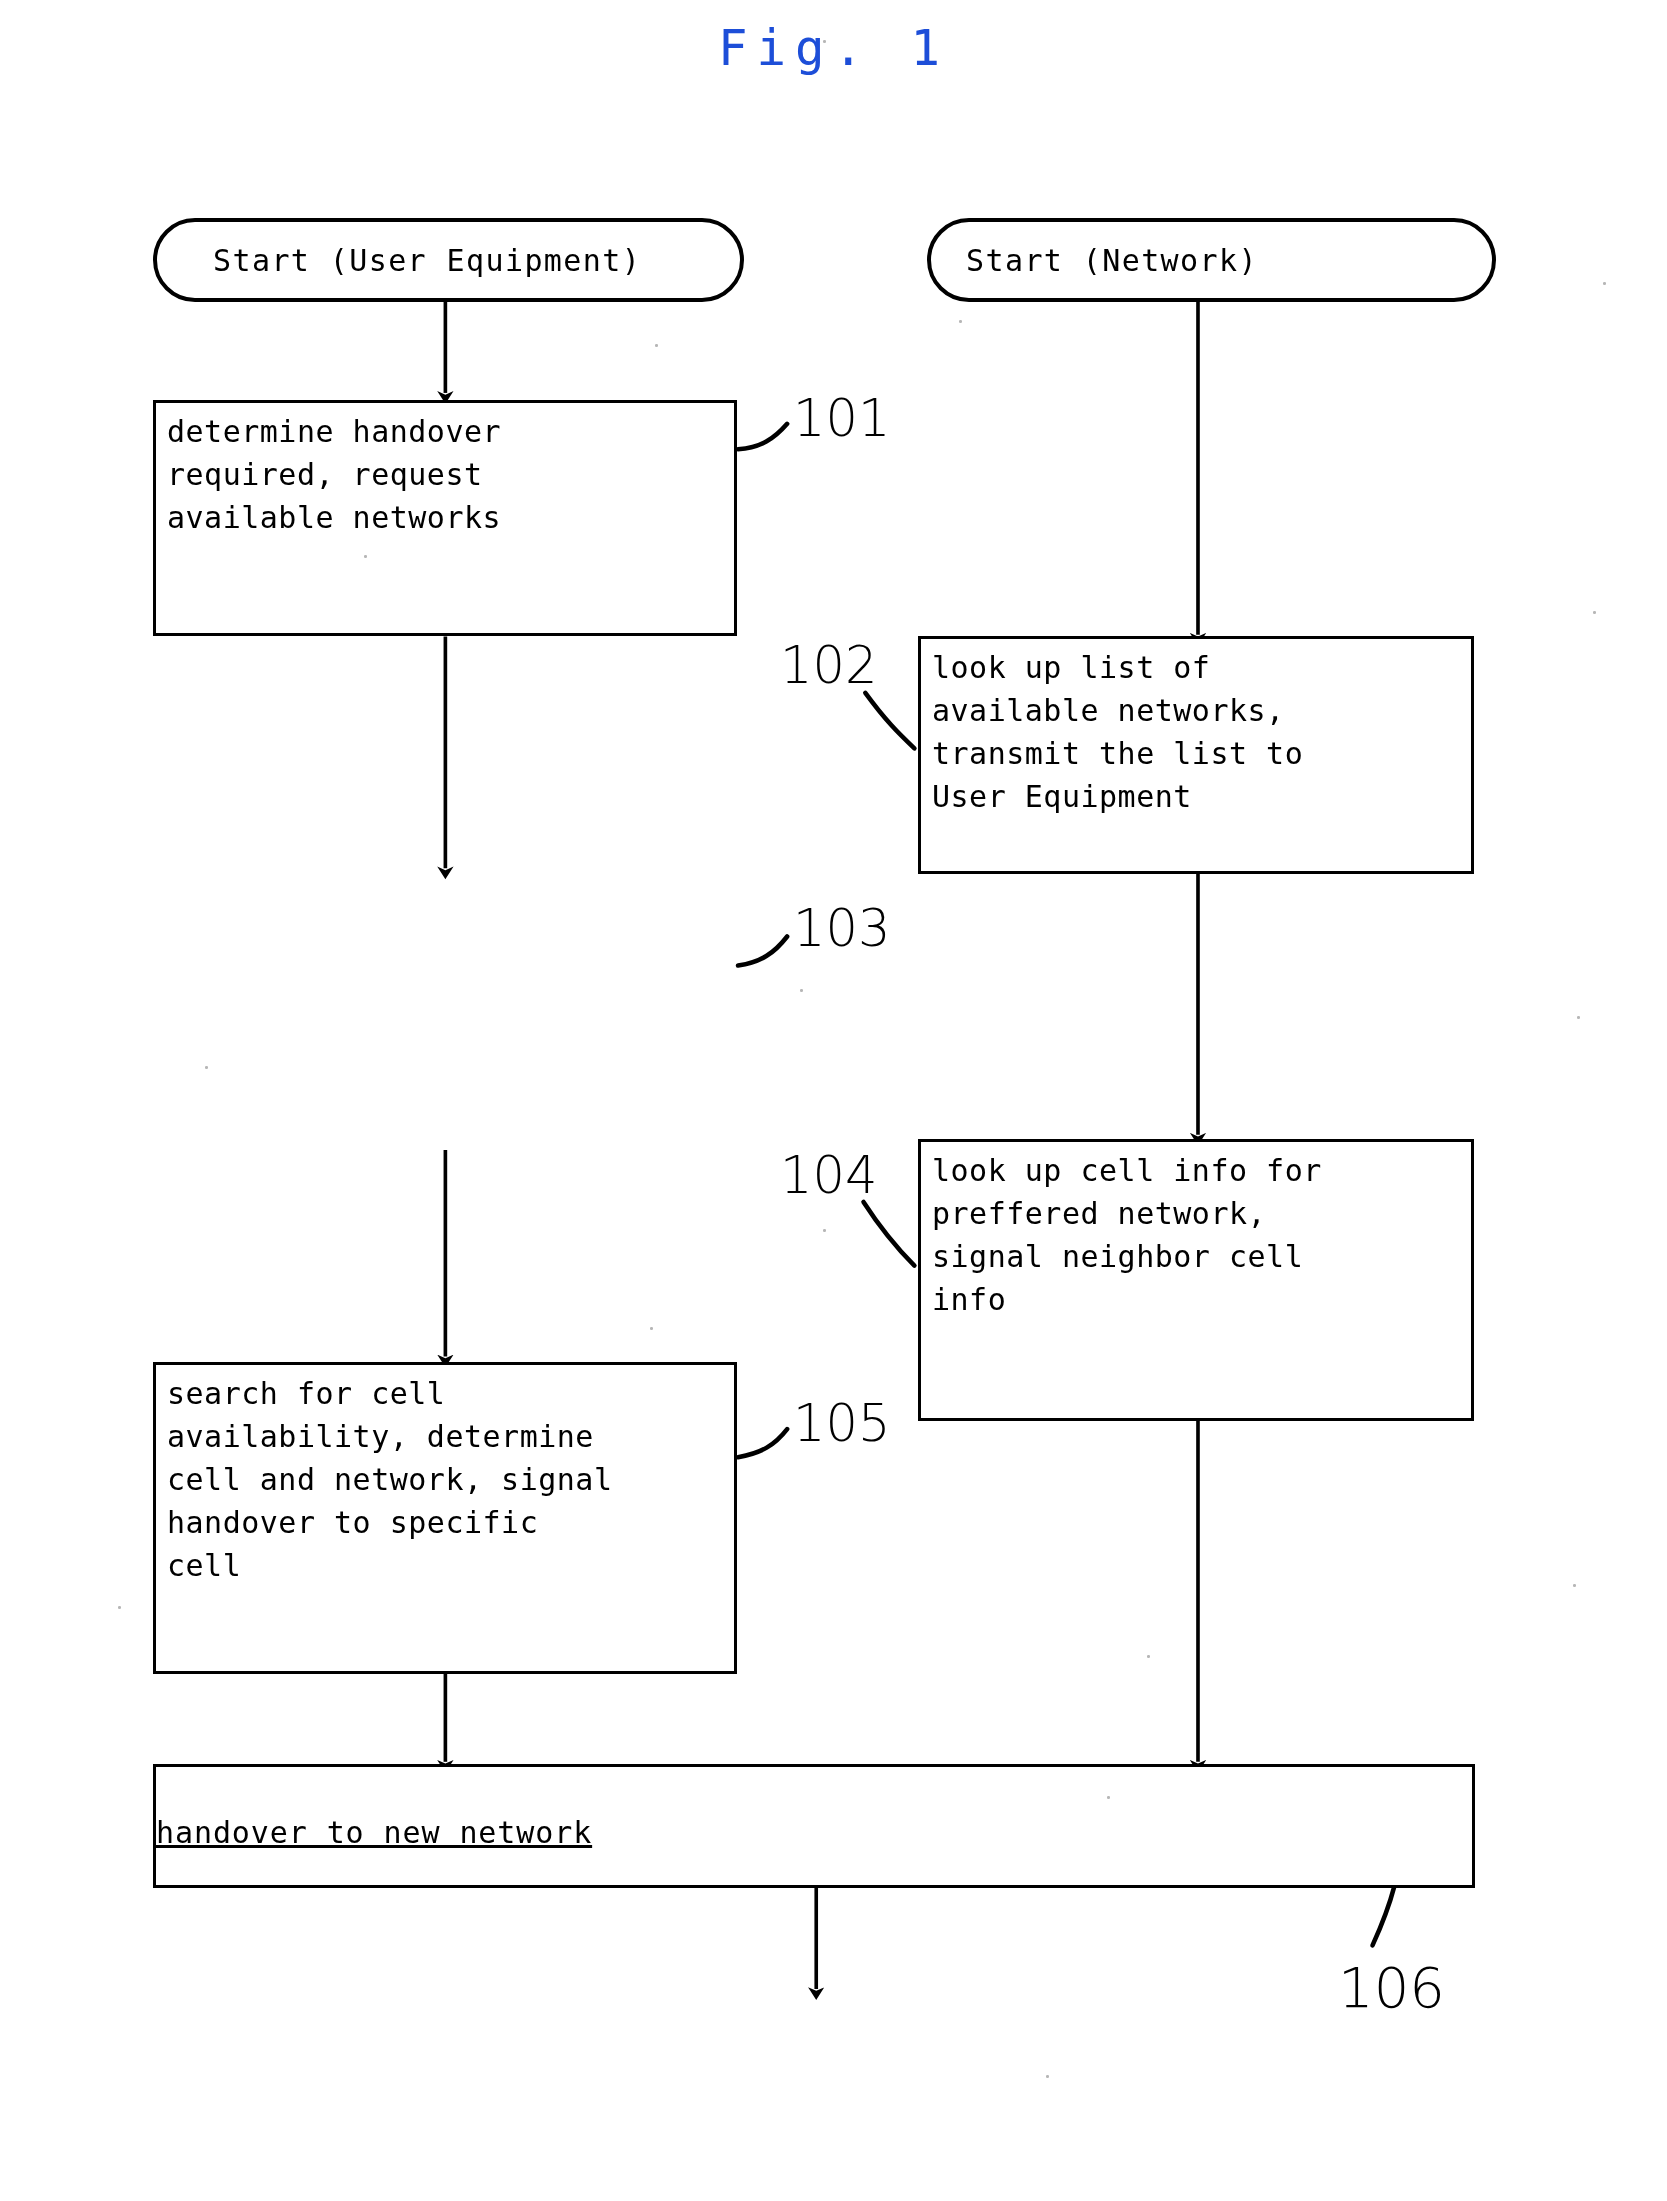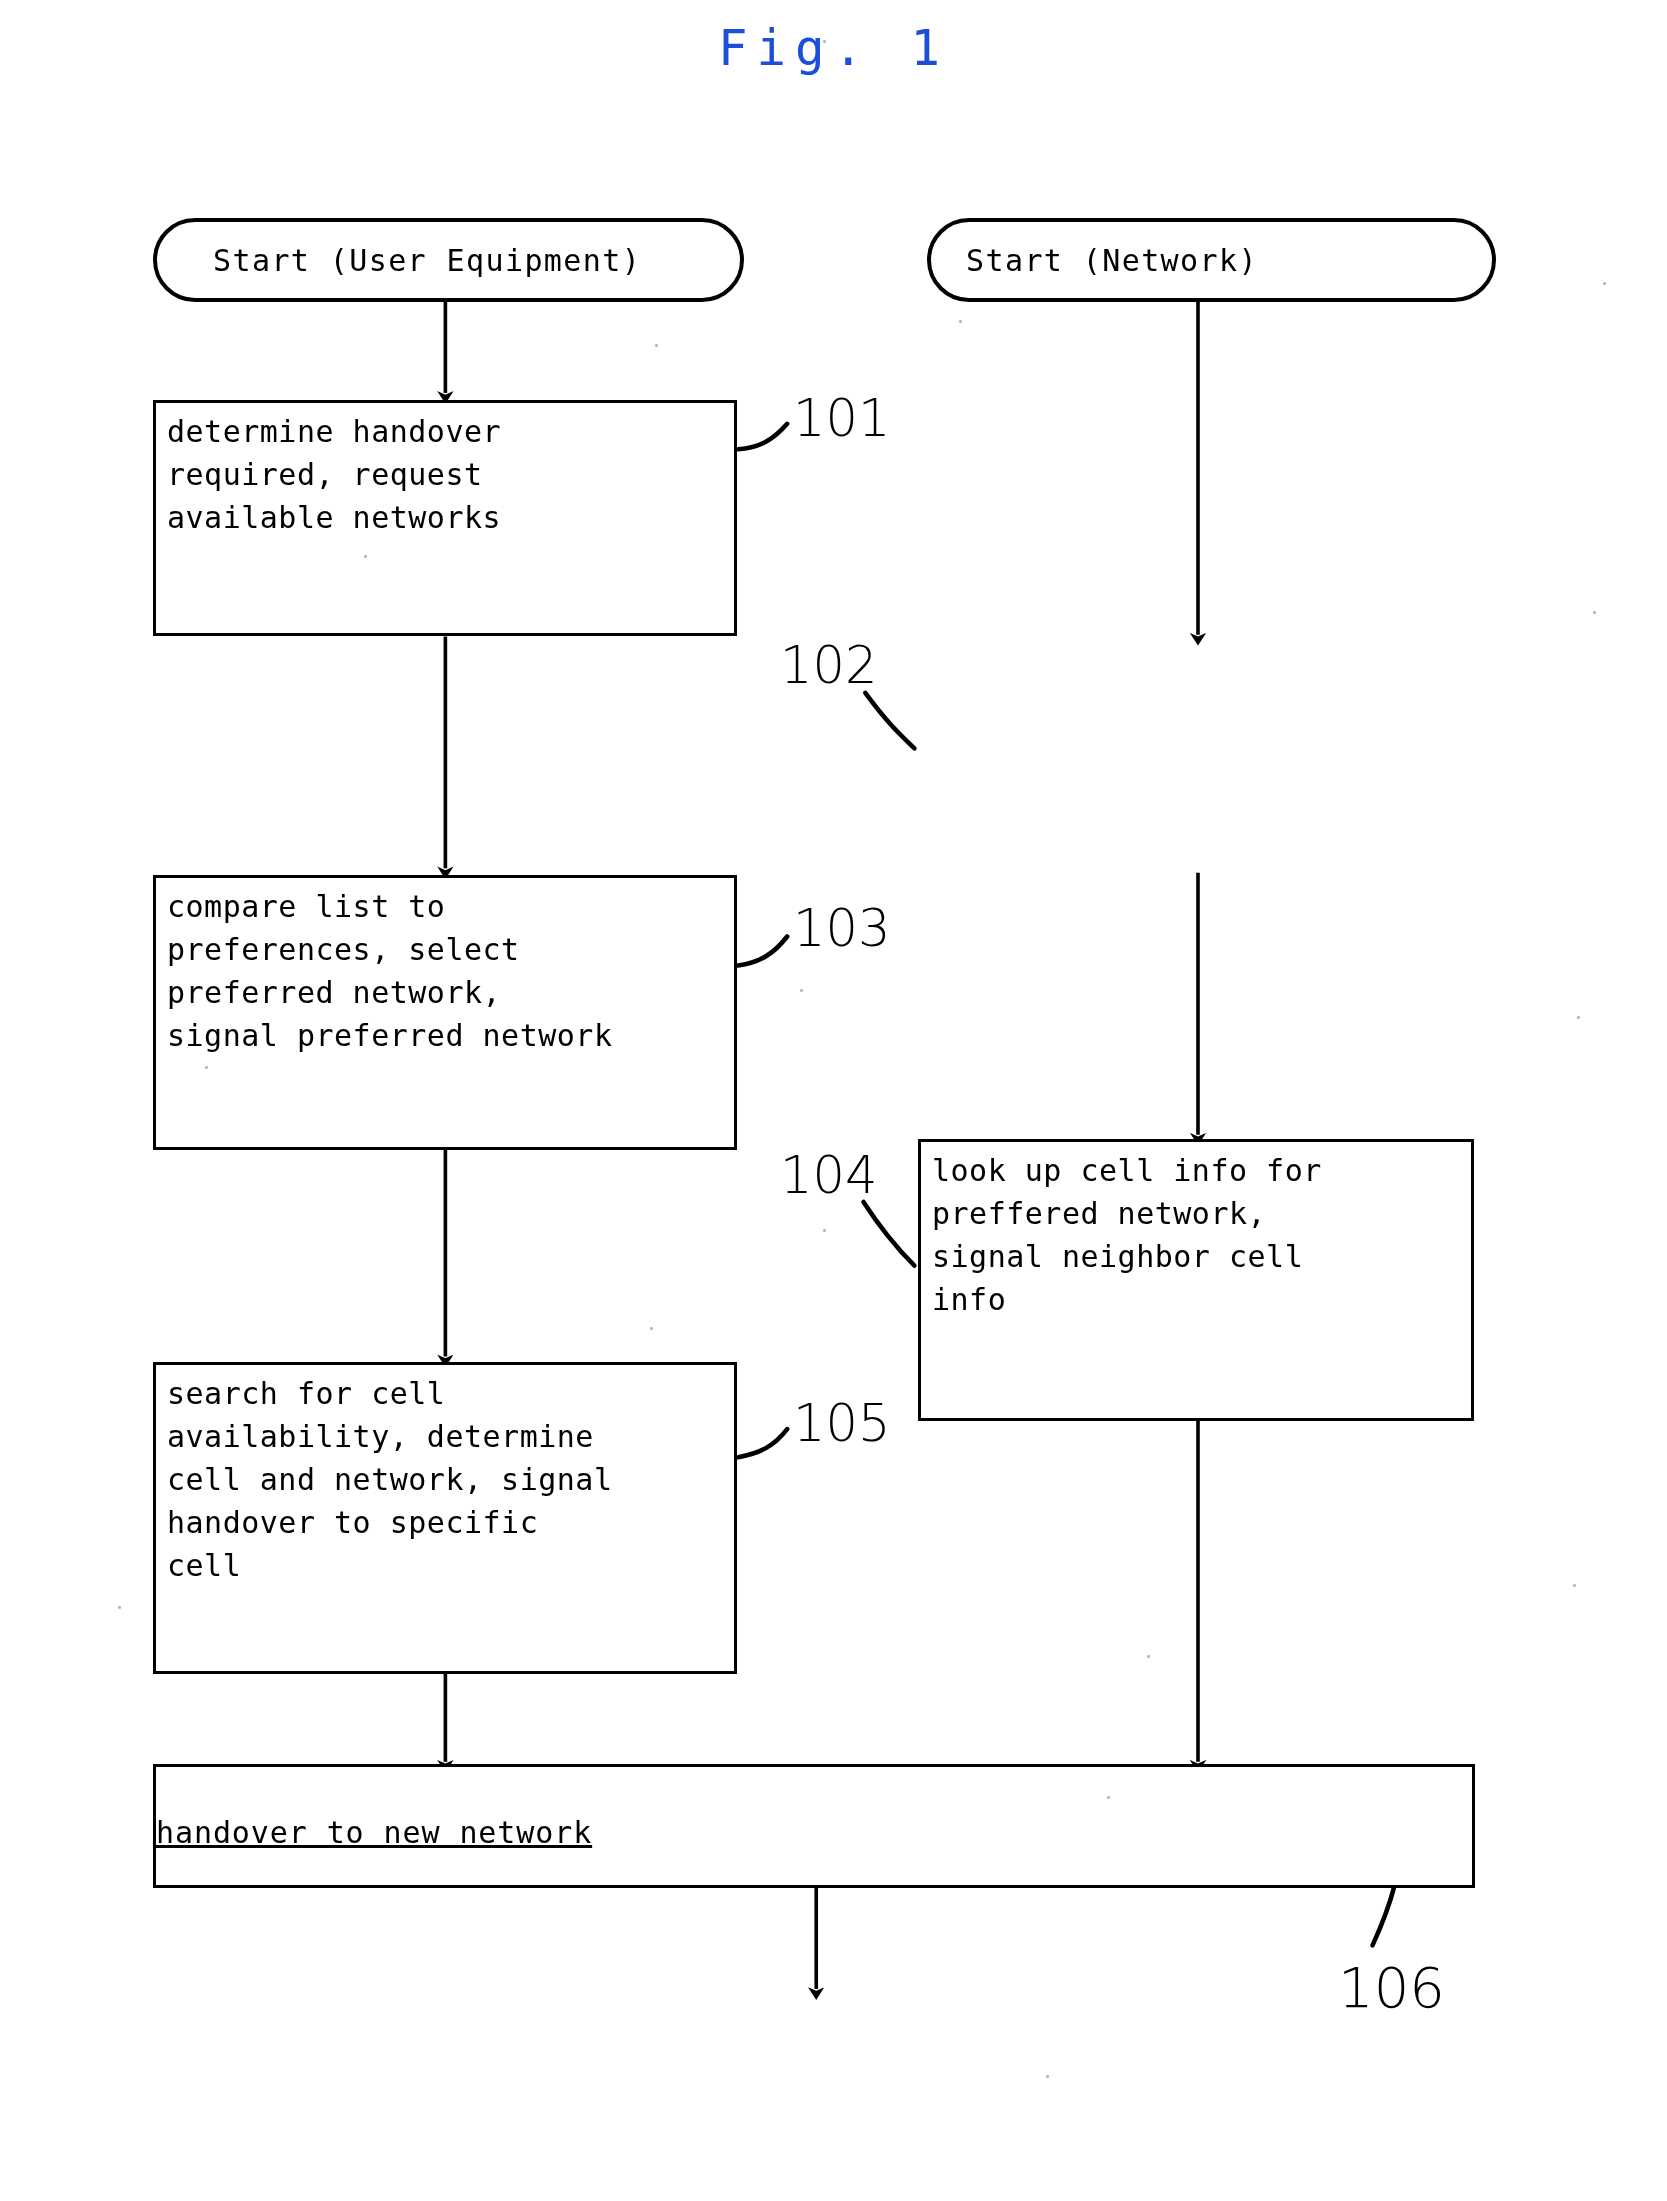--- a/index.html
+++ b/index.html
@@ -161,28 +161,28 @@
     <span class="t-label" style="margin-left:56px;">Start (User Equipment)</span>
   </div>
 
   <div class="pbox" style="left:153px; top:400px; width:584px; height:236px;">
     <div class="p-text">determine handover
 required, request
 available networks</div>
   </div>
   <div class="refnum" style="left:793px; top:389px;">101</div>
 
+  <div class="pbox" style="left:918px; top:636px; width:556px; height:238px;">
+    <div class="p-text">look up list of
+available networks,
+transmit the list to
+User Equipment</div>
+  </div>
   <div class="refnum" style="left:780px; top:636px;">102</div>
 
-  <div class="pbox" style="left:153px; top:875px; width:584px; height:275px;">
-    <div class="p-text">compare list to
-preferences, select
-preferred network,
-signal preferred network</div>
-  </div>
   <div class="refnum" style="left:793px; top:899px;">103</div>
 
   <div class="pbox" style="left:918px; top:1139px; width:556px; height:282px;">
     <div class="p-text">look up cell info for
 preffered network,
 signal neighbor cell
 info</div>
   </div>
   <div class="refnum" style="left:780px; top:1146px;">104</div>
 

